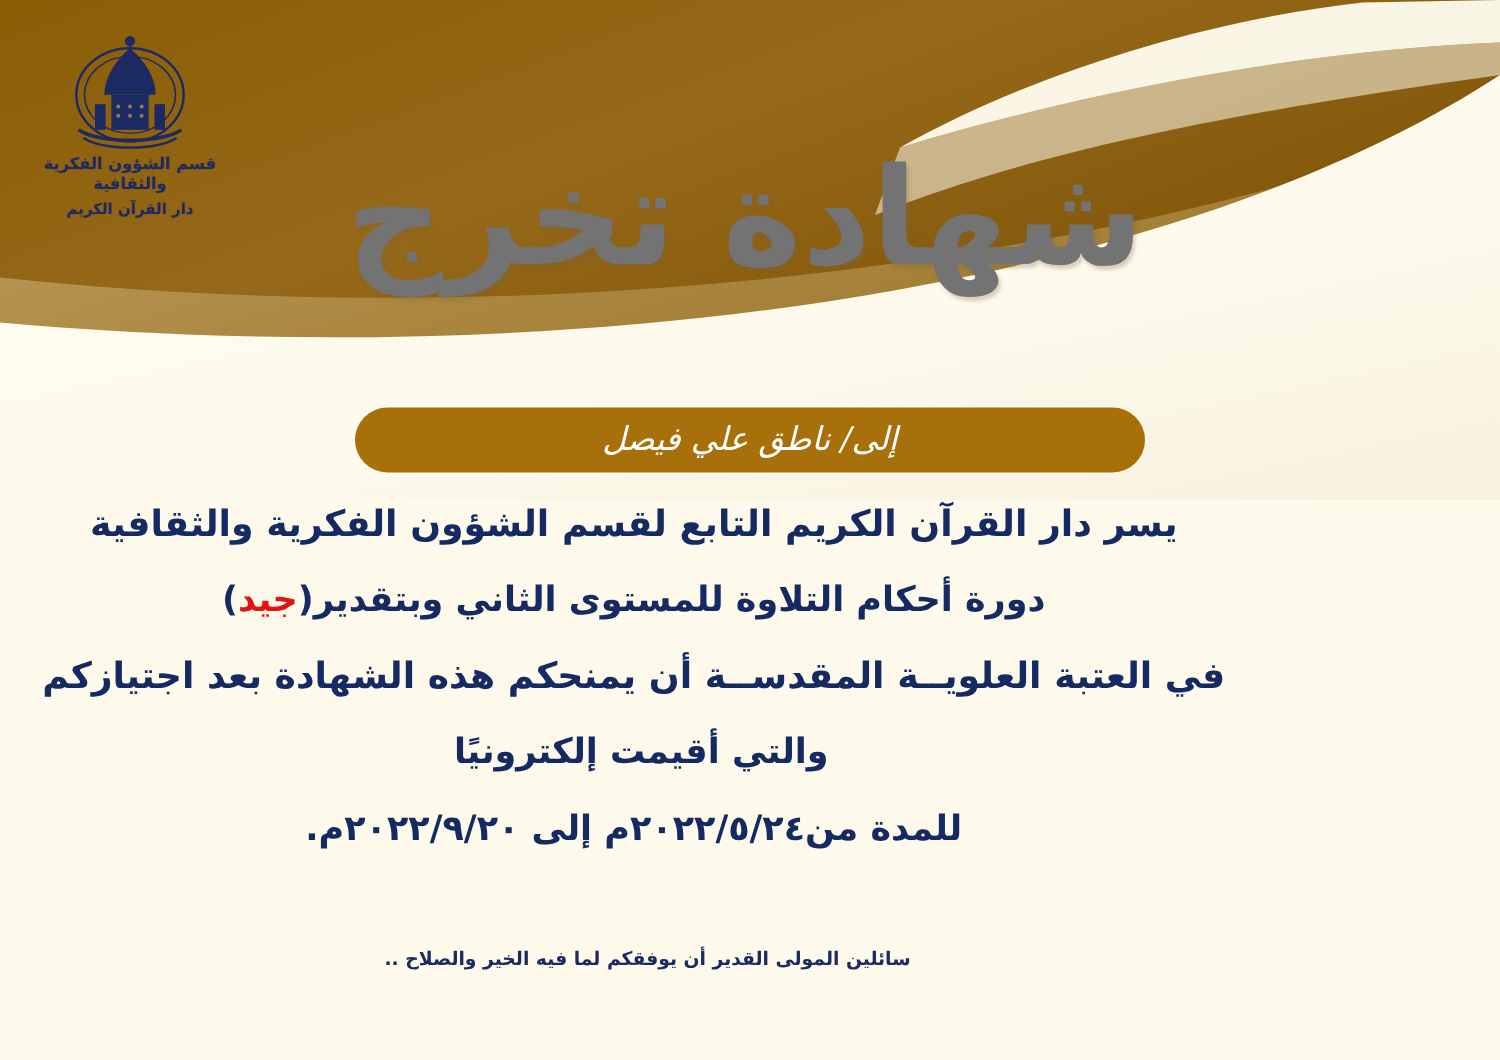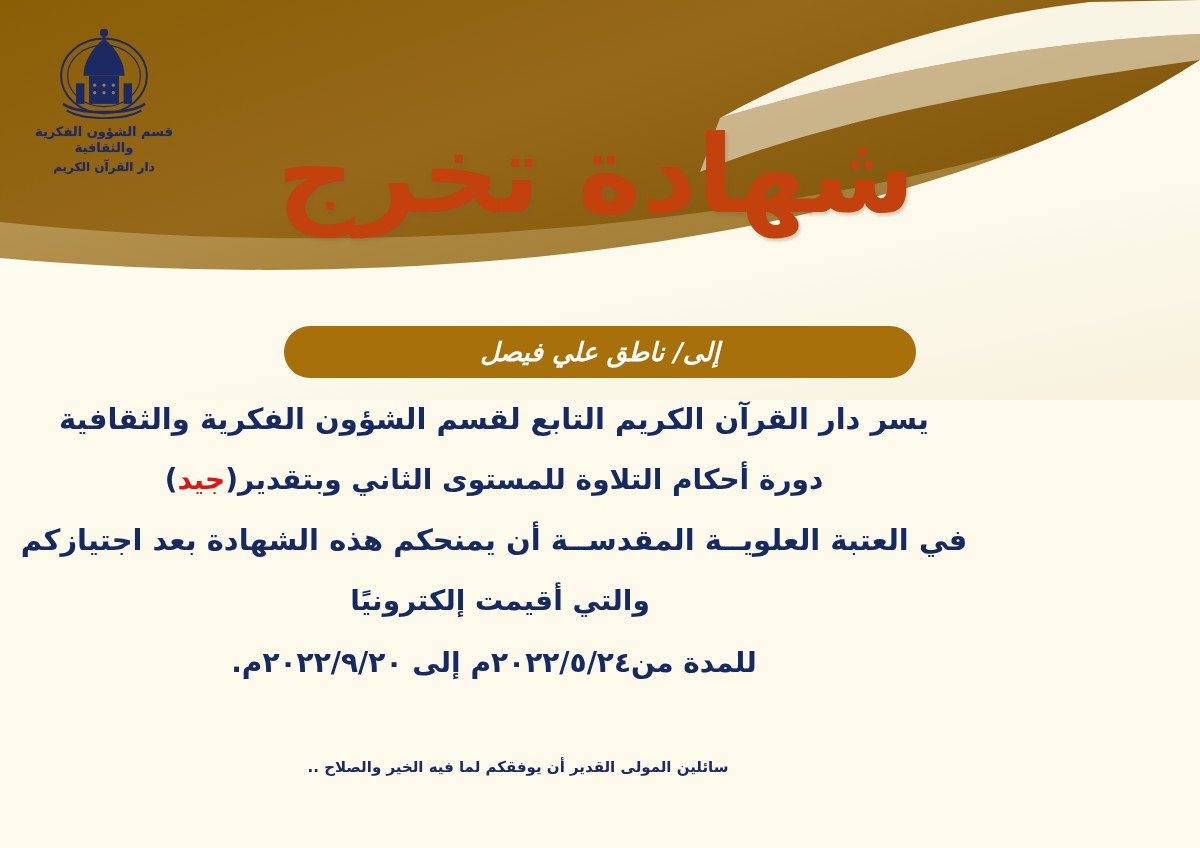--- a/index.html
+++ b/index.html
@@ -62,21 +62,21 @@
   }
 
   
   .title {
     position: absolute;
     top: 118px;
     left: 0;
     width: 1192px;
     text-align: center;
     z-index: 7;
-    color: #c2410c;
+    color: #737373;
     font-family: "DejaVu Sans", "Liberation Sans", sans-serif;
     font-weight: bold;
     font-size: 108px;
     line-height: 1.05;
     letter-spacing: -2px;
     text-shadow: 2px 3px 3px rgba(120,100,60,.28);
   }
 
   
   .name-pill-wrap {
@@ -90,38 +90,39 @@
   .name-pill {
     display: inline-block;
     min-width: 632px;
     height: 52px;
     line-height: 52px;
     border-radius: 26px;
     background: #a8700a;
     color: #ffffff;
     font-family: "DejaVu Serif", "Liberation Serif", serif;
     font-size: 26px;
-    font-weight: bold;
+    font-weight: normal;
     font-style: italic;
     padding: 0 22px;
     box-sizing: border-box;
     letter-spacing: 1px;
   }
 
   
   .body-text {
     position: absolute;
     top: 405px;
     left: 0;
     width: 988px;
     text-align: center;
     z-index: 7;
     color: #152a63;
     font-family: "DejaVu Sans", "Liberation Sans", sans-serif;
     font-weight: bold;
+    padding-left: 13px;
   }
   .body-line {
     font-size: 29px;
     line-height: 1.0;
     margin-bottom: 32px;
     letter-spacing: -0.4px;
     white-space: nowrap;
   }
   .body-line.l1 { font-size: 29px; }
   .body-line.l2 { font-size: 29px; }

